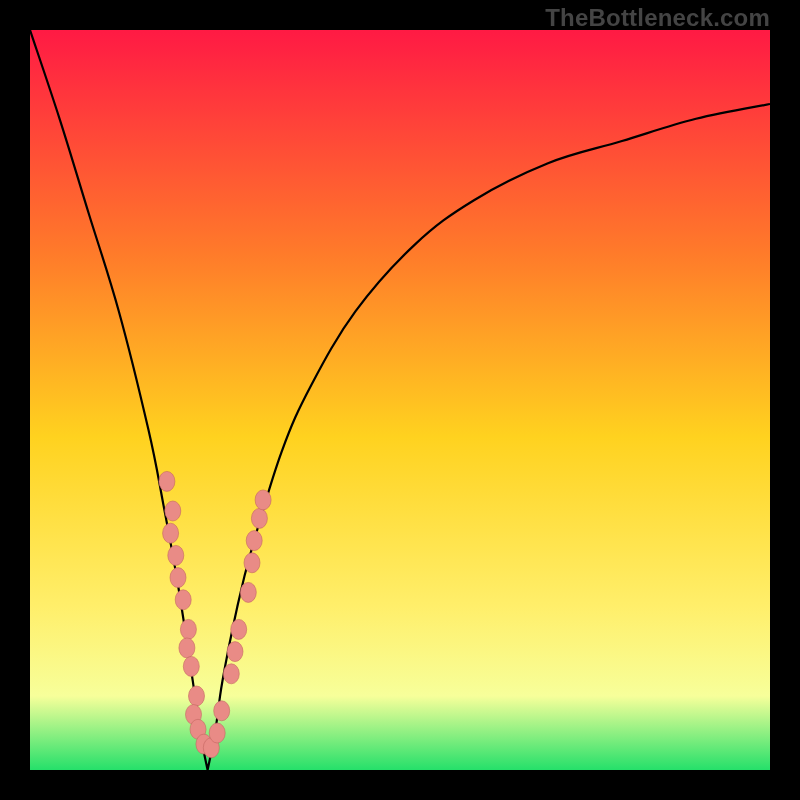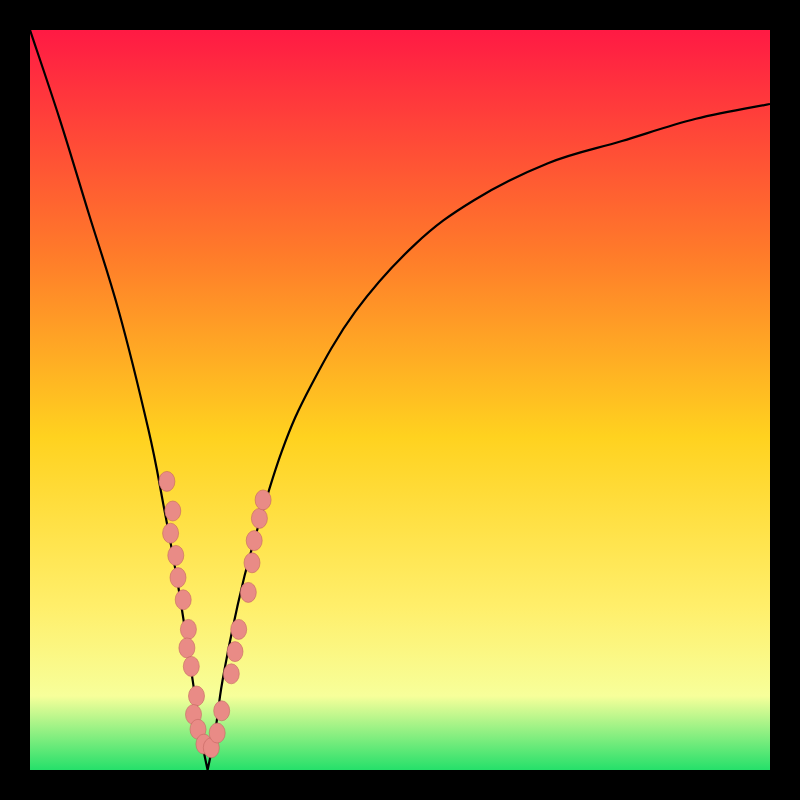--- a/index.html
+++ b/index.html
@@ -83,13 +83,14 @@
           <ellipse cx="208.7" cy="599.4" rx="8" ry="10" fill="#e98b86" stroke="#c46762" stroke-width="0.6"></ellipse>
           <ellipse cx="218.3" cy="562.4" rx="8" ry="10" fill="#e98b86" stroke="#c46762" stroke-width="0.6"></ellipse>
           <ellipse cx="222.0" cy="532.8" rx="8" ry="10" fill="#e98b86" stroke="#c46762" stroke-width="0.6"></ellipse>
           <ellipse cx="224.2" cy="510.6" rx="8" ry="10" fill="#e98b86" stroke="#c46762" stroke-width="0.6"></ellipse>
           <ellipse cx="229.4" cy="488.4" rx="8" ry="10" fill="#e98b86" stroke="#c46762" stroke-width="0.6"></ellipse>
           <ellipse cx="233.1" cy="469.9" rx="8" ry="10" fill="#e98b86" stroke="#c46762" stroke-width="0.6"></ellipse>
         </g>
     </svg>
   </div>
 
+  <div class="watermark">TheBottleneck.com</div>
 </div>
 
 </body></html>

